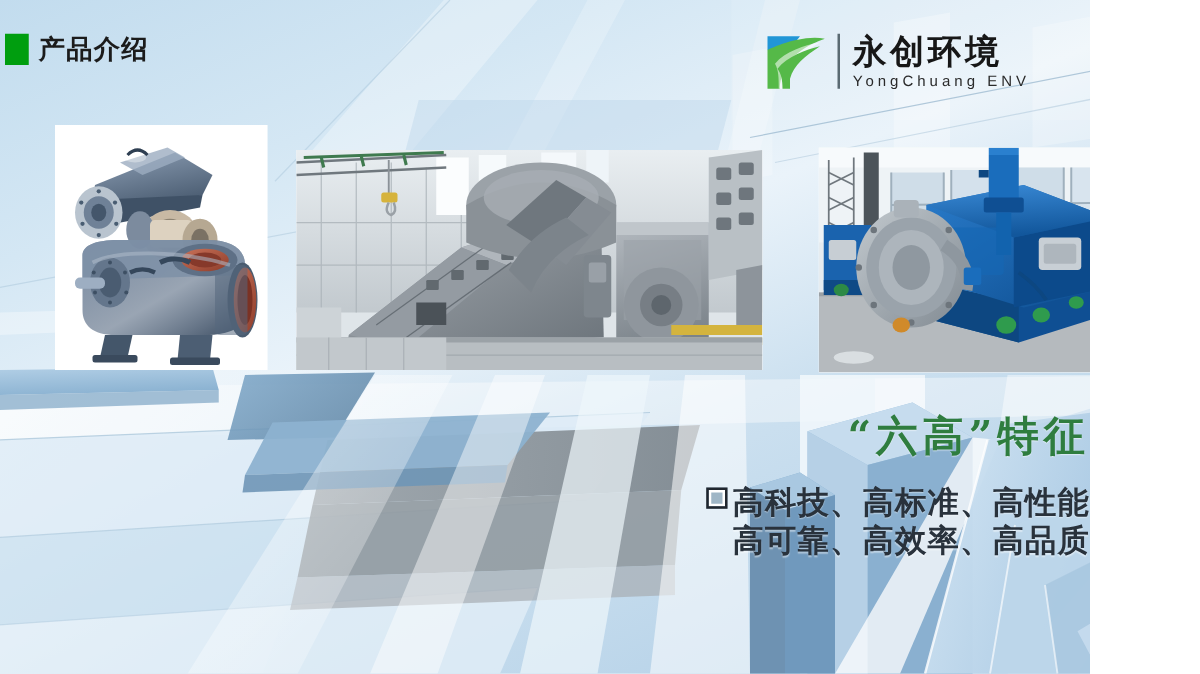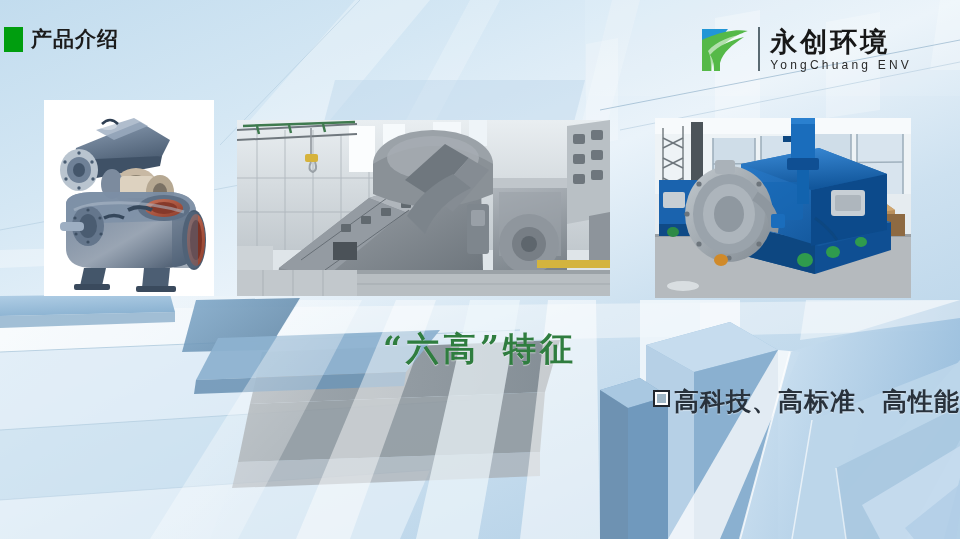--- a/index.html
+++ b/index.html
@@ -6,21 +6,21 @@
     margin: 0;
     padding: 0;
     background: #ffffff;
   }
   body {
     font-family: "Liberation Sans", "DejaVu Sans", sans-serif;
   }
 
   .slide {
     position: relative;
-    width: 960px;
+    width: 872px;
     height: 539px;
     overflow: hidden;
     background: linear-gradient(160deg, #bcd9ec 0%, #c6ddee 18%, #d9e9f4 38%, #e8f2f9 55%, #cfe2f0 75%, #b9d4e9 100%);
   }
 
   
   .bg-layer { position: absolute; inset: 0; overflow: hidden; }
 
   .bg-svg { position: absolute; inset: 0; width: 960px; height: 539px; display: block; }
 
@@ -104,21 +104,21 @@
   .photo-mid   { left: 237px; top: 120px; width: 373px; height: 176px; }
   .photo-right { left: 655px; top: 118px; width: 256px; height: 180px; }
 
   .photo svg { display: block; width: 100%; height: 100%; }
 
   
   .feature-heading {
     position: absolute;
     left: 0; right: 0;
     top: 328px;
-    text-align: center;
+    text-align: right;
     z-index: 18;
     font-family: "DejaVu Serif", "Liberation Serif", serif;
     font-size: 33px;
     font-weight: bold;
     color: #2f7d3f;
     letter-spacing: 4px;
     line-height: 42px;
     text-shadow: 0 1px 1px rgba(255,255,255,0.55);
   }
 
@@ -588,15 +588,16 @@
 
       <rect x="116" y="96" width="14" height="14" rx="2" fill="#1a6dbc"></rect>
       <path d="M160 100 q14 10 22 22" stroke="#0d4781" stroke-width="3" fill="none"></path>
     </svg>
   </div>
 
   <div class="feature-heading">“六高”特征</div>
 
   <div class="feature-body">
     <span class="feature-line feature-line-1"><span class="bullet-box"></span><span>高科技、高标准、高性能</span></span>
+    <span class="feature-line feature-line-2">高可靠、高效率、高品质</span>
   </div>
 
 </div>
 
 </body></html>

